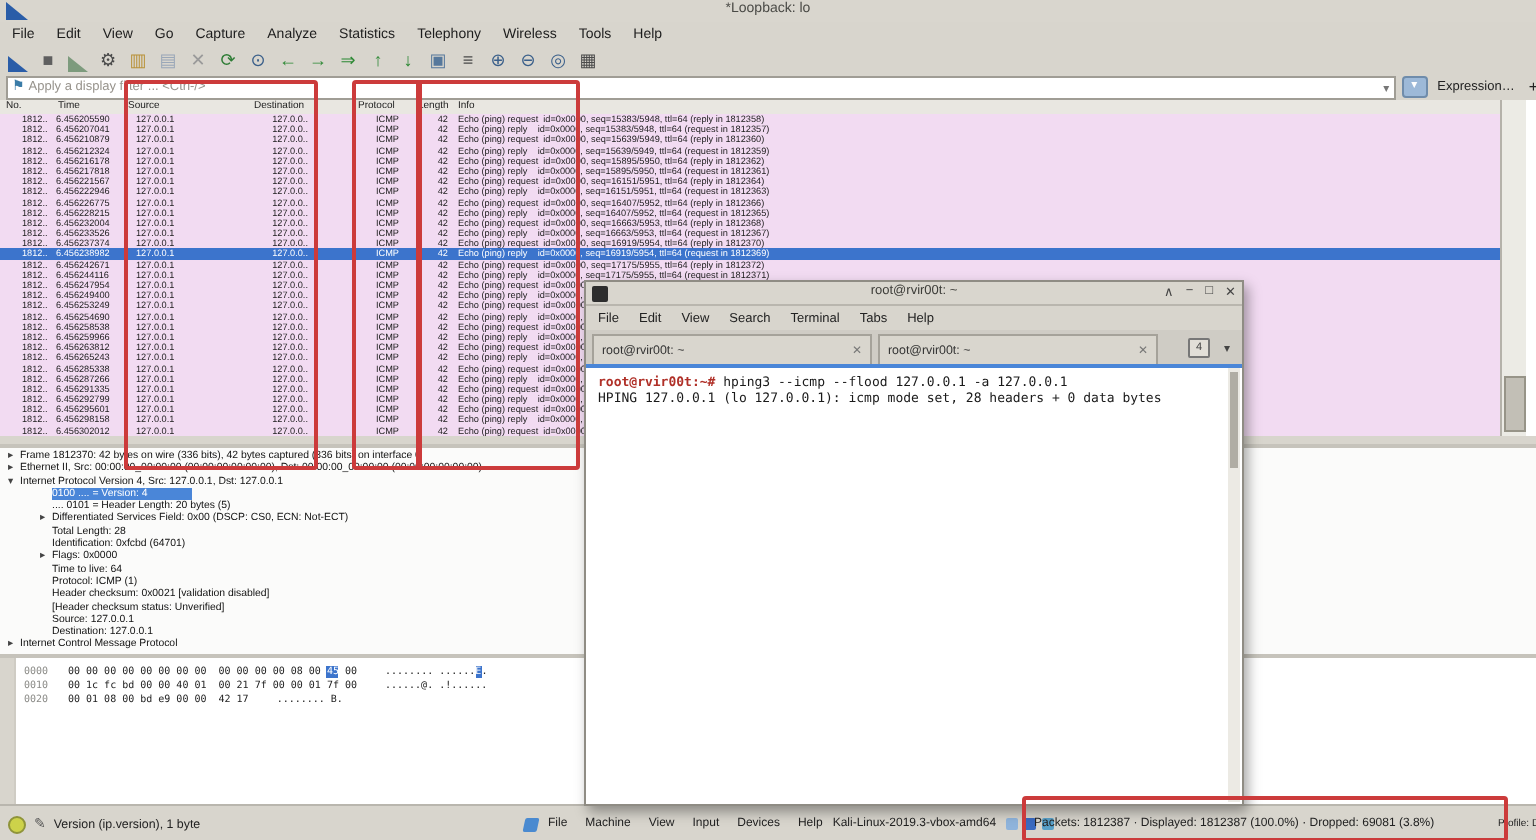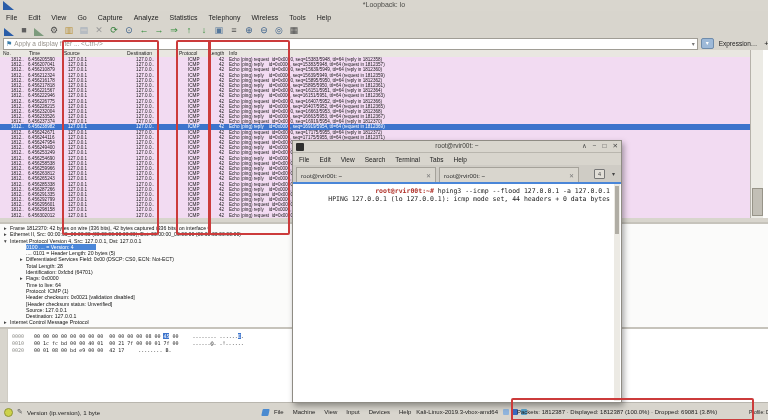--- a/index.html
+++ b/index.html
@@ -102,21 +102,21 @@
   #ttabs{position:absolute;left:0;top:24px;width:100%;height:17px;background:#cfccc5;display:flex;box-sizing:border-box;}
   .tab{width:140px;margin:2px 0 0 3px;background:#d9d6ce;border:1px solid #a5a29a;border-bottom:none;
        display:flex;align-items:center;justify-content:space-between;padding:0 4px;font-size:6.2px;color:#333;box-sizing:border-box;}
   .tclose{color:#777;font-size:6px;}
   #tabright{margin-left:auto;display:flex;align-items:center;gap:7px;padding-right:6px;}
   .tsw{width:9px;height:8px;border:1px solid #777;border-radius:1px;font-size:5.5px;line-height:8px;text-align:center;color:#444;background:#e2dfd8;}
   .tcaret{font-size:6px;color:#444;}
   #tabline{position:absolute;left:0;top:41px;width:100%;height:2px;background:#4a86d8;}
   #tbody{position:absolute;left:1px;top:43px;right:1px;bottom:1px;background:#ffffff;
          font-family:"DejaVu Sans Mono",monospace;font-size:6.5px;color:#1a1a1a;padding:3px 10px 0 5px;box-sizing:border-box;}
-  .tl{height:8.2px;line-height:8.2px;white-space:pre;text-align:right;}
+  .tl{height:8.2px;line-height:8.2px;white-space:pre;}
   .tprompt{font-weight:bold;}
   #tscroll{position:absolute;right:1px;top:43px;width:6px;bottom:1px;background:#eceae4;}
   #tscroll .thumb{position:absolute;left:1px;top:2px;width:4px;height:48px;background:#b0ada4;}
 
   
   .annot{position:absolute;border:2px solid #cc3b3b;border-radius:2px;z-index:50;pointer-events:none;}
 </style>
 </head>
 <body>
 
@@ -306,21 +306,21 @@
           <span class="tclose">✕</span>
         </div>
         <span id="tabright">
         <span class="tsw">4</span>
         <span class="tcaret">▾</span>
       </span>
     </div>
     <div id="tabline"></div>
     <div id="tbody">
         <div class="tl"><span class="tprompt" style="color: rgb(176, 48, 40);">root@rvir00t:~#</span><span> hping3 --icmp --flood 127.0.0.1 -a 127.0.0.1</span></div>
-        <div class="tl"><span>HPING 127.0.0.1 (lo 127.0.0.1): icmp mode set, 44 headers + 0 data bytes</span></div>
+        <div class="tl"><span>HPING 127.0.0.1 (lo 127.0.0.1): icmp mode set, 28 headers + 0 data bytes</span></div>
       </div>
     <div id="tscroll">
       <div class="thumb"></div>
     </div>
   </div>
 
   <div id="annot">
       <div class="annot" style="left: 62px; top: 40px; width: 93px; height: 191px; border-color: rgb(204, 59, 59);"></div>
       <div class="annot" style="left: 176px; top: 40px; width: 31px; height: 191px; border-color: rgb(204, 59, 59);"></div>
       <div class="annot" style="left: 208px; top: 40px; width: 78px; height: 191px; border-color: rgb(204, 59, 59);"></div>

